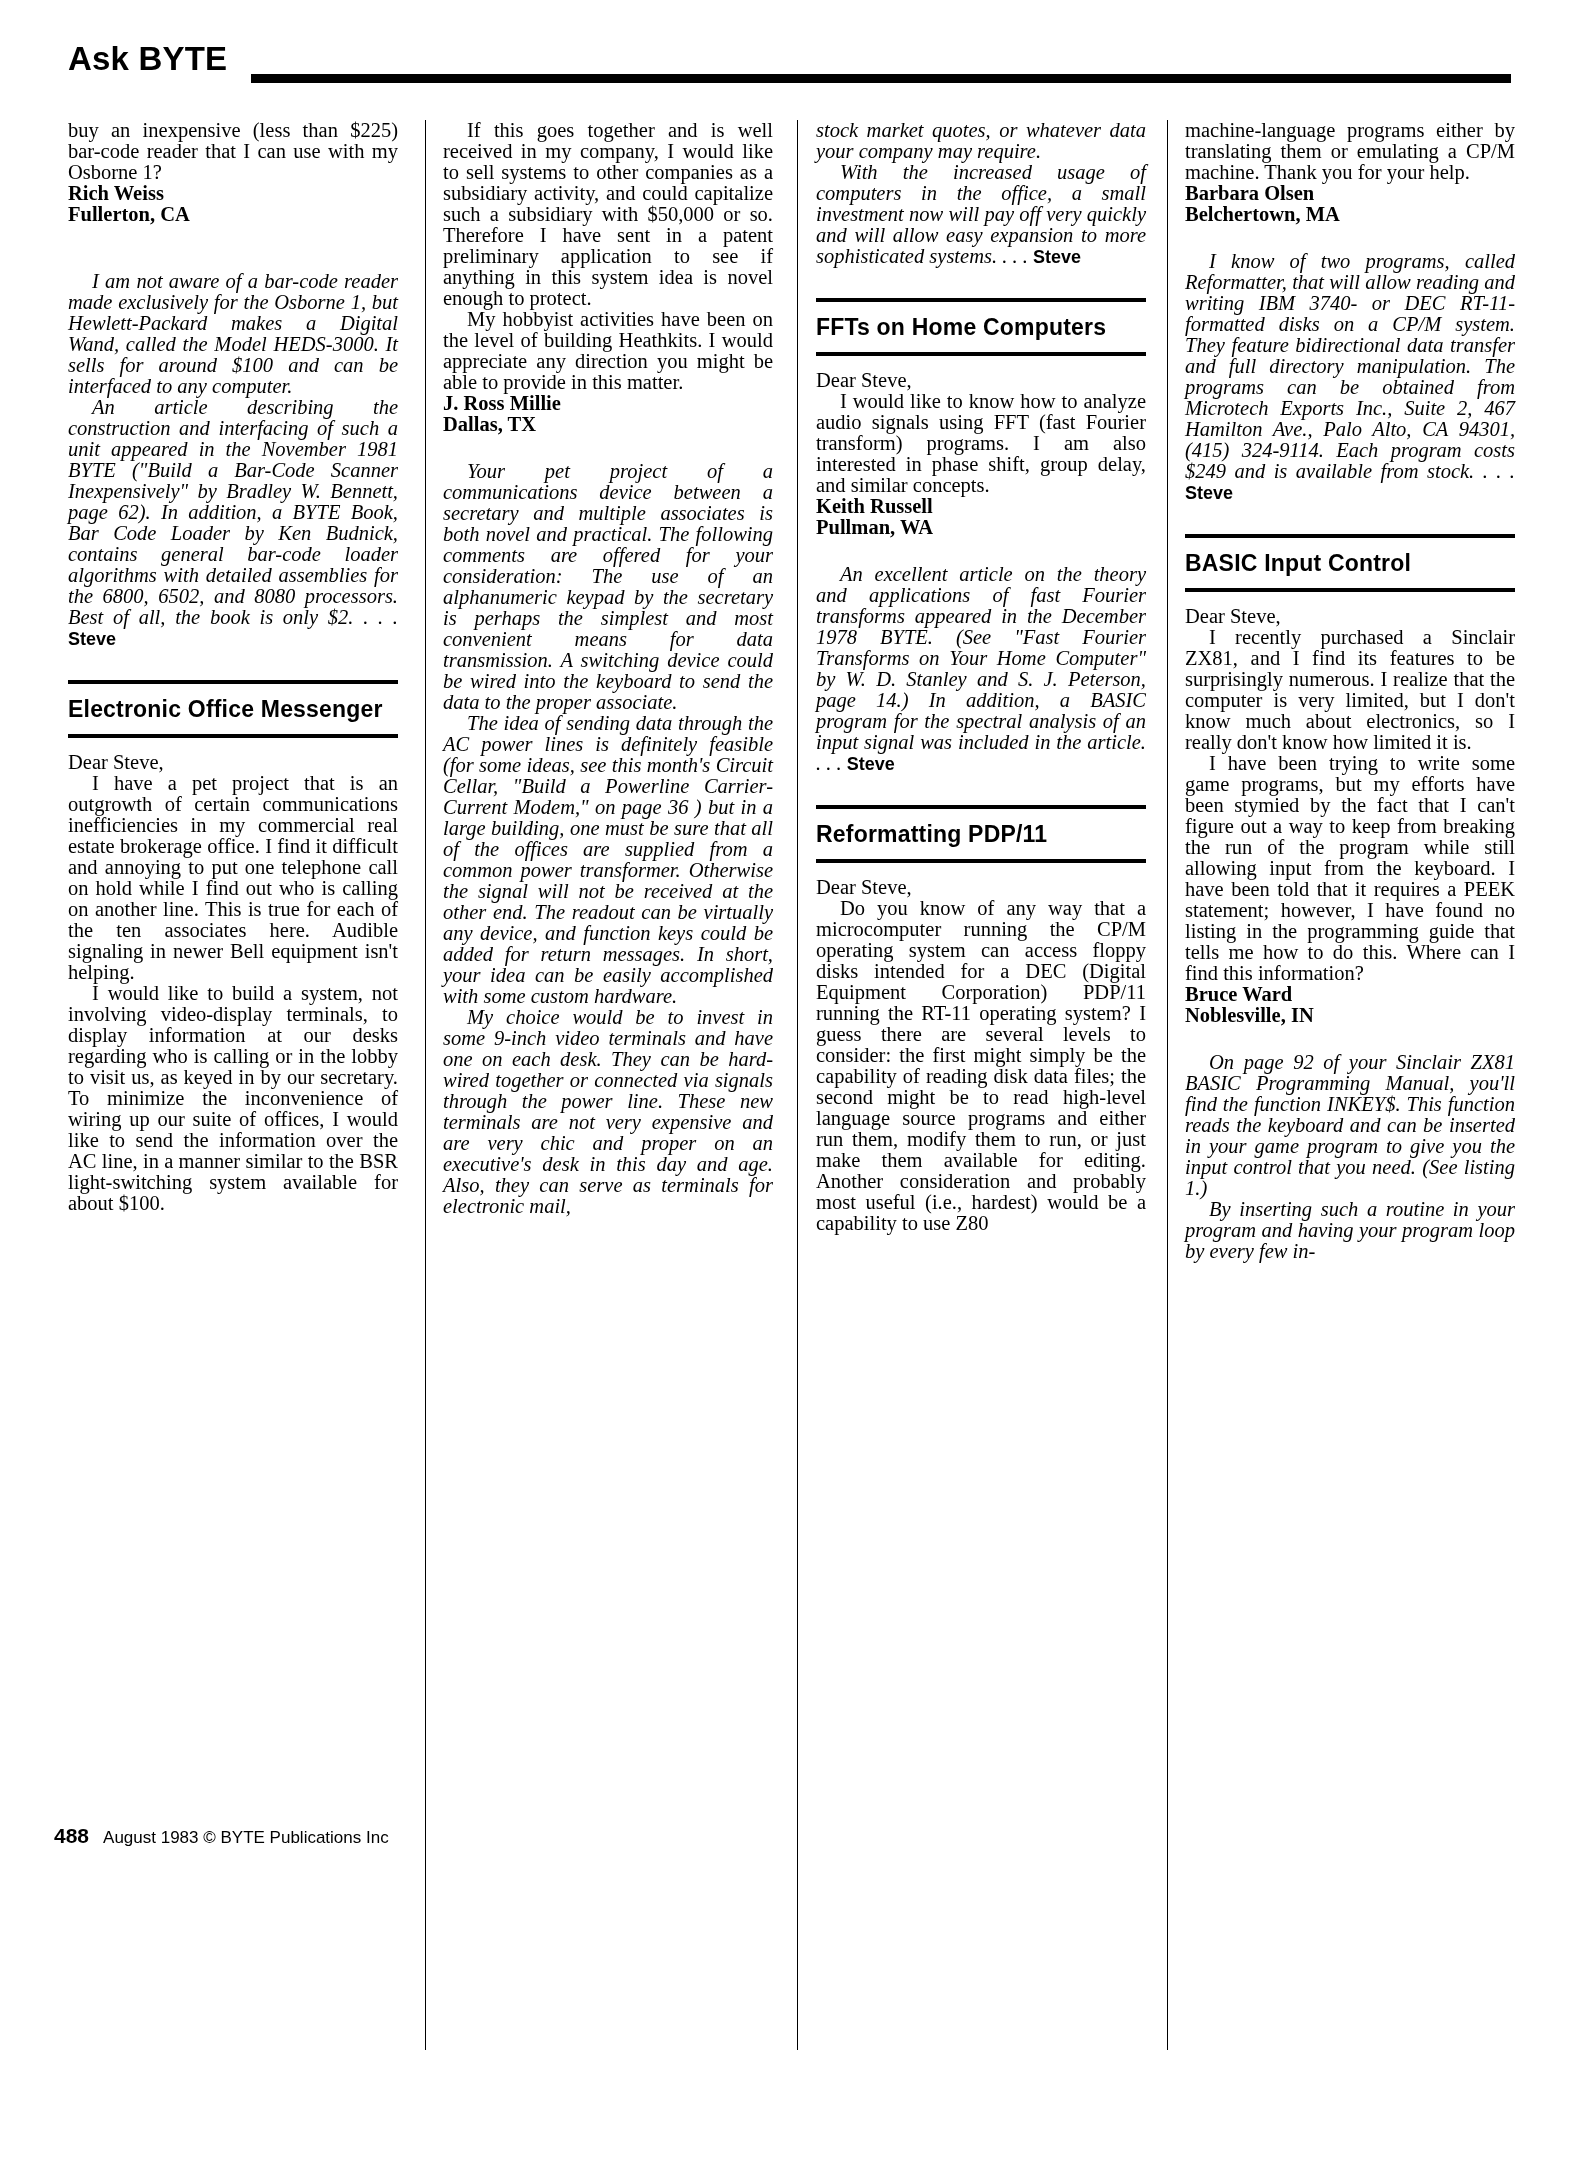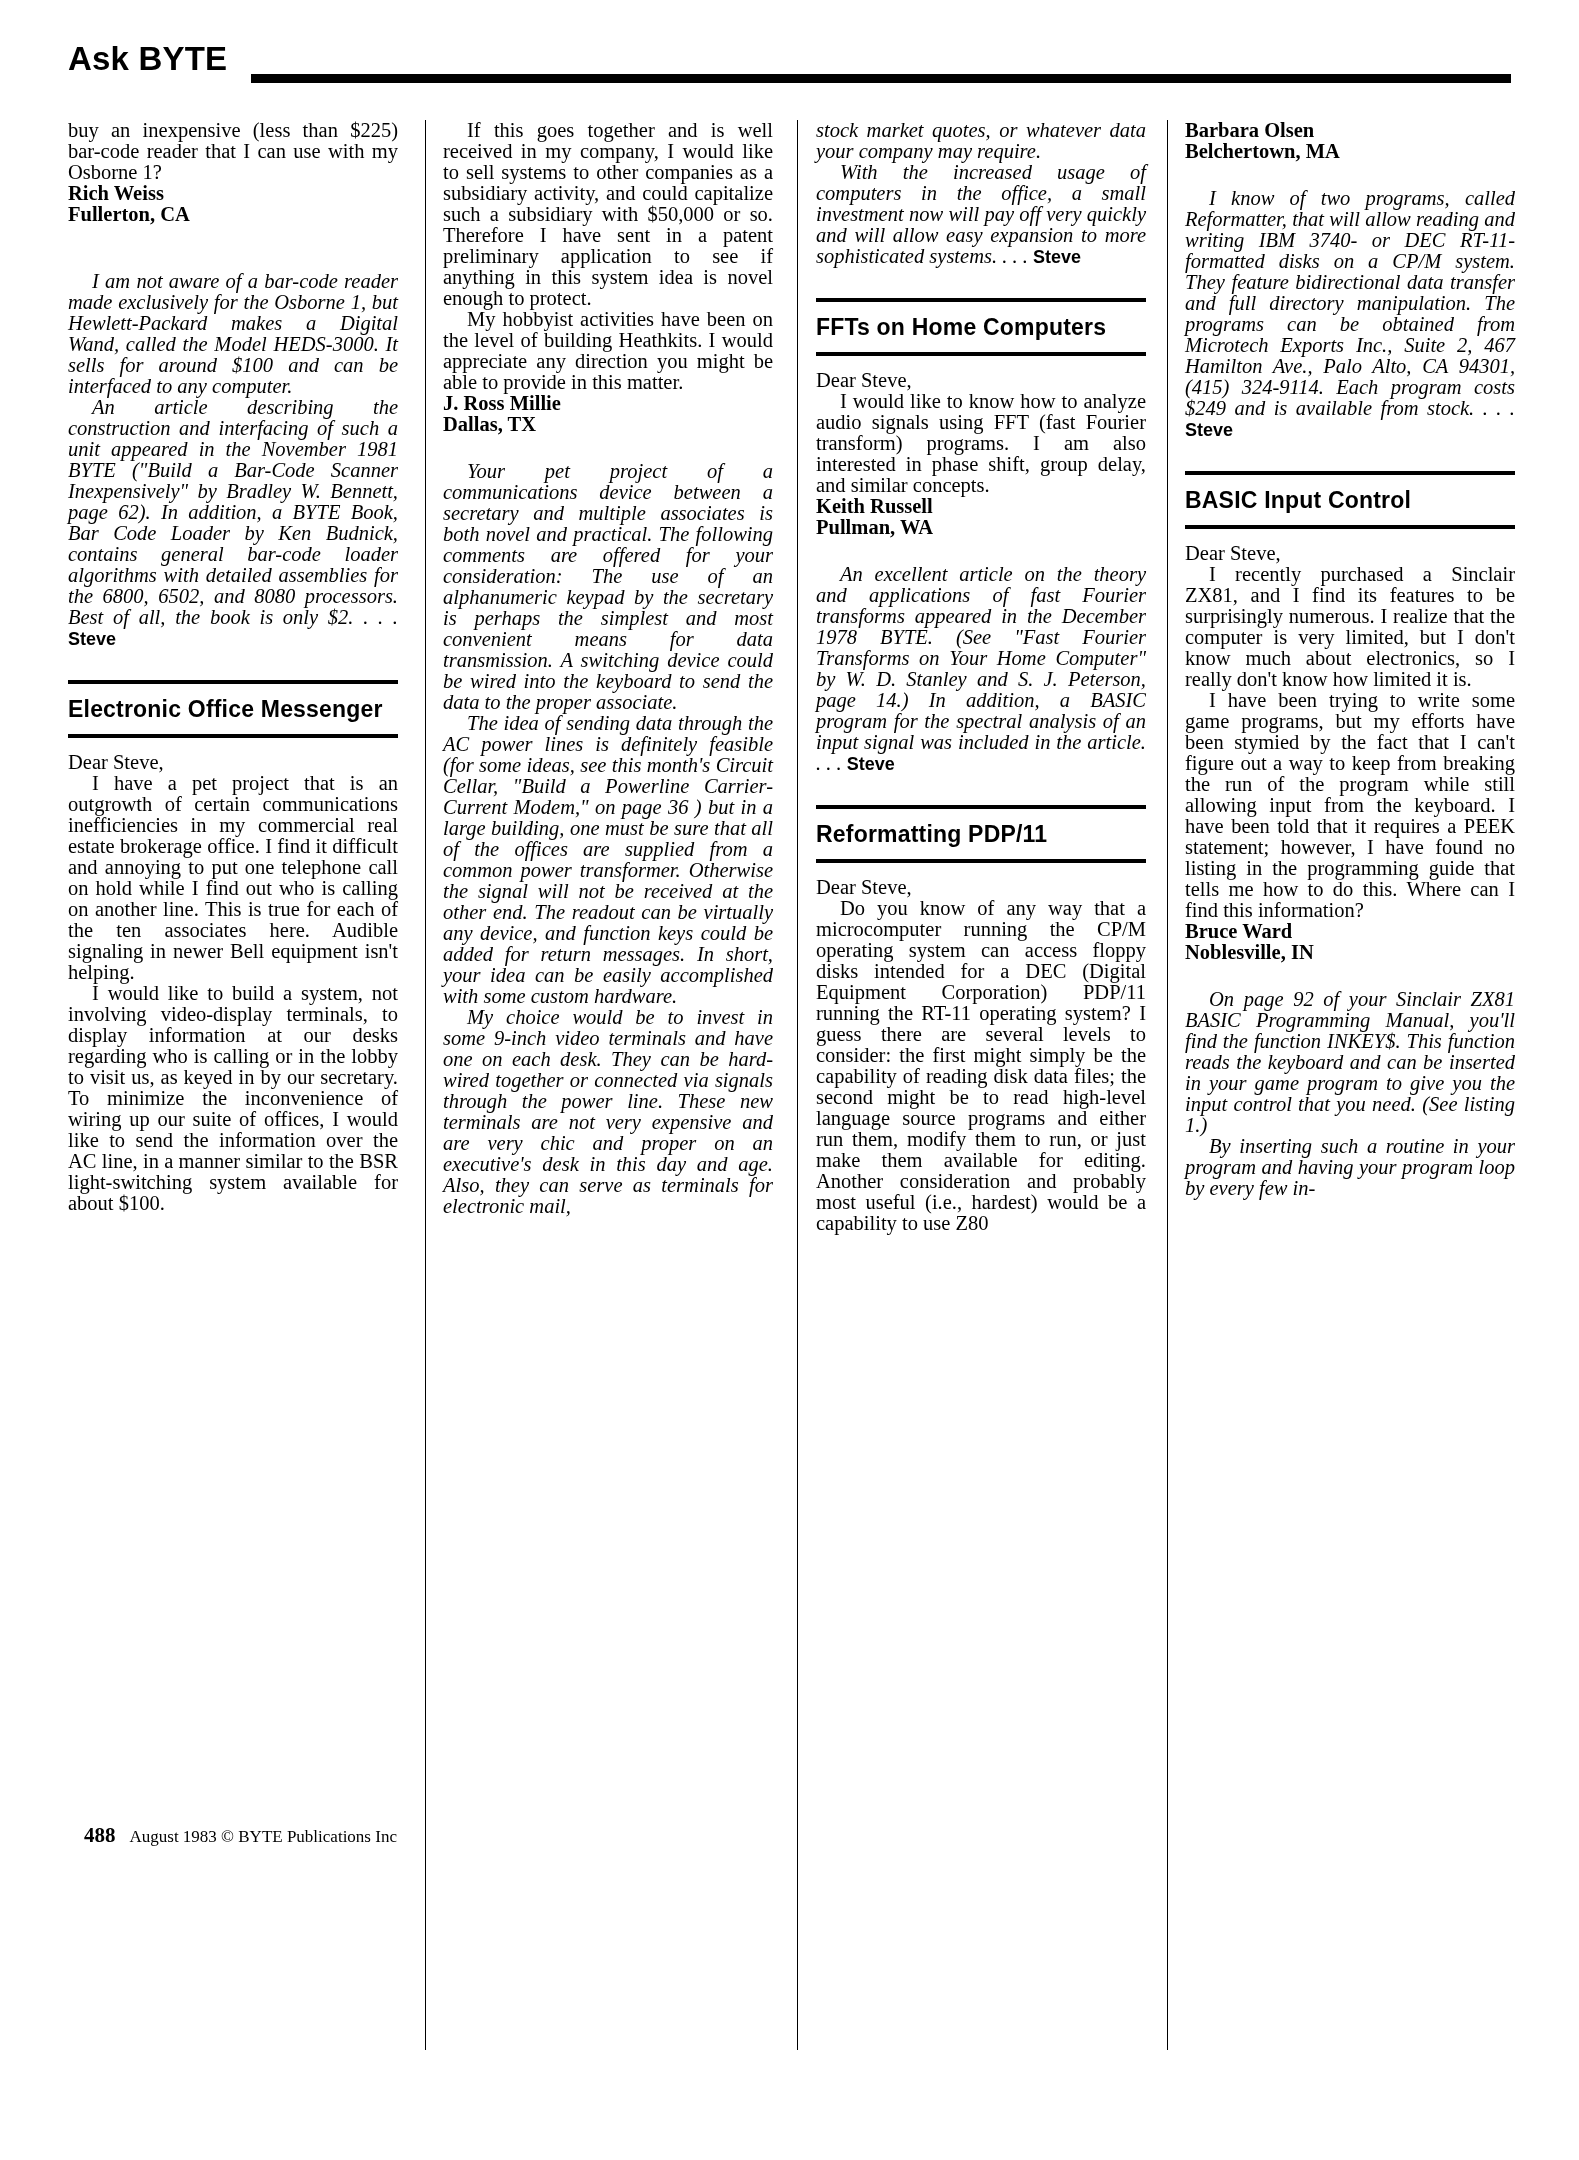--- a/index.html
+++ b/index.html
@@ -131,23 +131,23 @@
     font-weight: bold;
     font-size: 23px;
     line-height: 30px;
     letter-spacing: 0.2px;
   }
   .section.left h2 { text-align: left; }
 
   
   .footer {
     position: absolute;
-    left: 84px;
+    left: 54px;
     bottom: 60px;
-    font-family: Liberation Serif, serif;
+    font-family: Liberation Sans, sans-serif;
     font-size: 17px;
   }
   .folio {
     font-weight: bold;
     font-size: 21px;
     margin-right: 14px;
   }
 </style>
 </head>
 <body>
@@ -207,20 +207,21 @@
         <p class="ital indent">An excellent article on the theory and applications of fast Fourier transforms appeared in the December 1978 BYTE. (See "Fast Fourier Transforms on Your Home Computer" by W. D. Stanley and S. J. Peterson, page 14.) In addition, a BASIC program for the spectral analysis of an input signal was included in the article. . . . <span class="sig">Steve</span></p>
         <div class="section left">
           <div class="rule-top"></div>
           <h2>Reformatting PDP/11</h2>
           <div class="rule-bot"></div>
         </div>
         <p>Dear Steve,</p>
         <p class="indent">Do you know of any way that a microcomputer running the CP/M operating system can access floppy disks intended for a DEC (Digital Equipment Corporation) PDP/11 running the RT-11 operating system? I guess there are several levels to consider: the first might simply be the capability of reading disk data files; the second might be to read high-level language source programs and either run them, modify them to run, or just make them available for editing. Another consideration and probably most useful (i.e., hardest) would be a capability to use Z80</p>
       </div>
     <div class="col col-4">
+        <p>machine-language programs either by translating them or emulating a CP/M machine. Thank you for your help.</p>
         <p class="bold">Barbara Olsen</p>
         <p class="bold">Belchertown, MA</p>
         <div class="gap-m"></div>
         <p class="ital indent">I know of two programs, called Reformatter, that will allow reading and writing IBM 3740- or DEC RT-11-formatted disks on a CP/M system. They feature bidirectional data transfer and full directory manipulation. The programs can be obtained from Microtech Exports Inc., Suite 2, 467 Hamilton Ave., Palo Alto, CA 94301, (415) 324-9114. Each program costs $249 and is available from stock. . . . <span class="sig">Steve</span></p>
         <div class="section left">
           <div class="rule-top"></div>
           <h2>BASIC Input Control</h2>
           <div class="rule-bot"></div>
         </div>
         <p>Dear Steve,</p>

